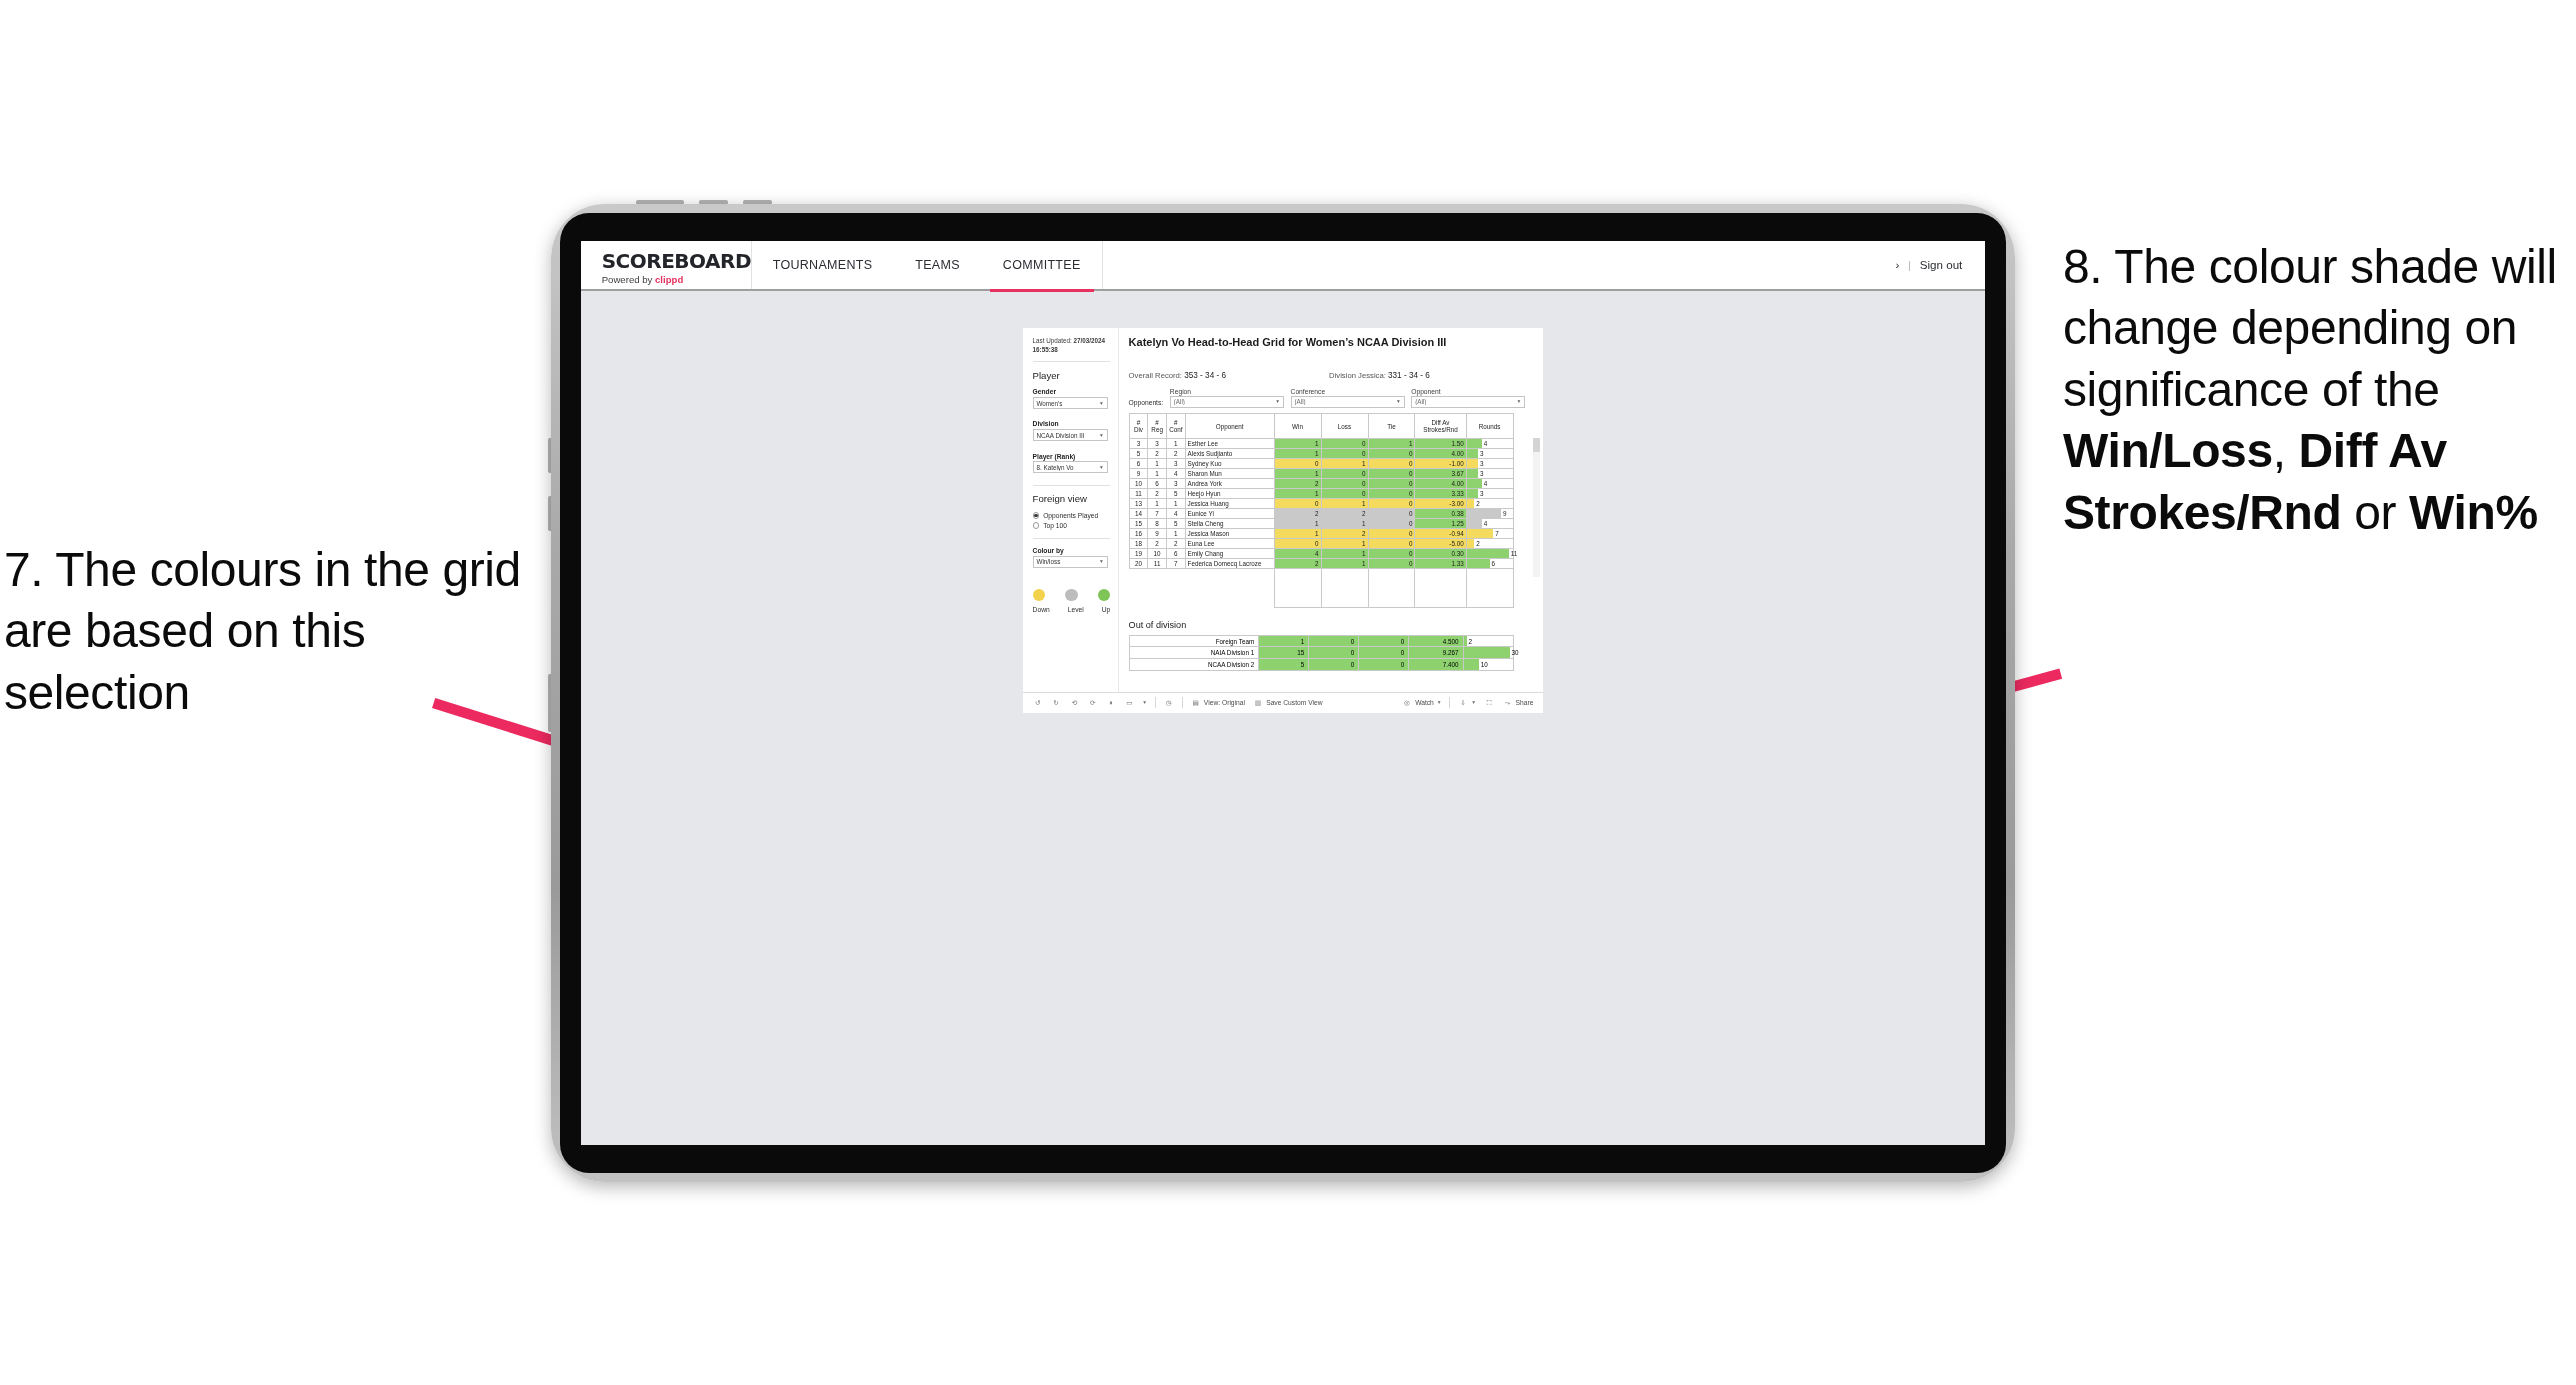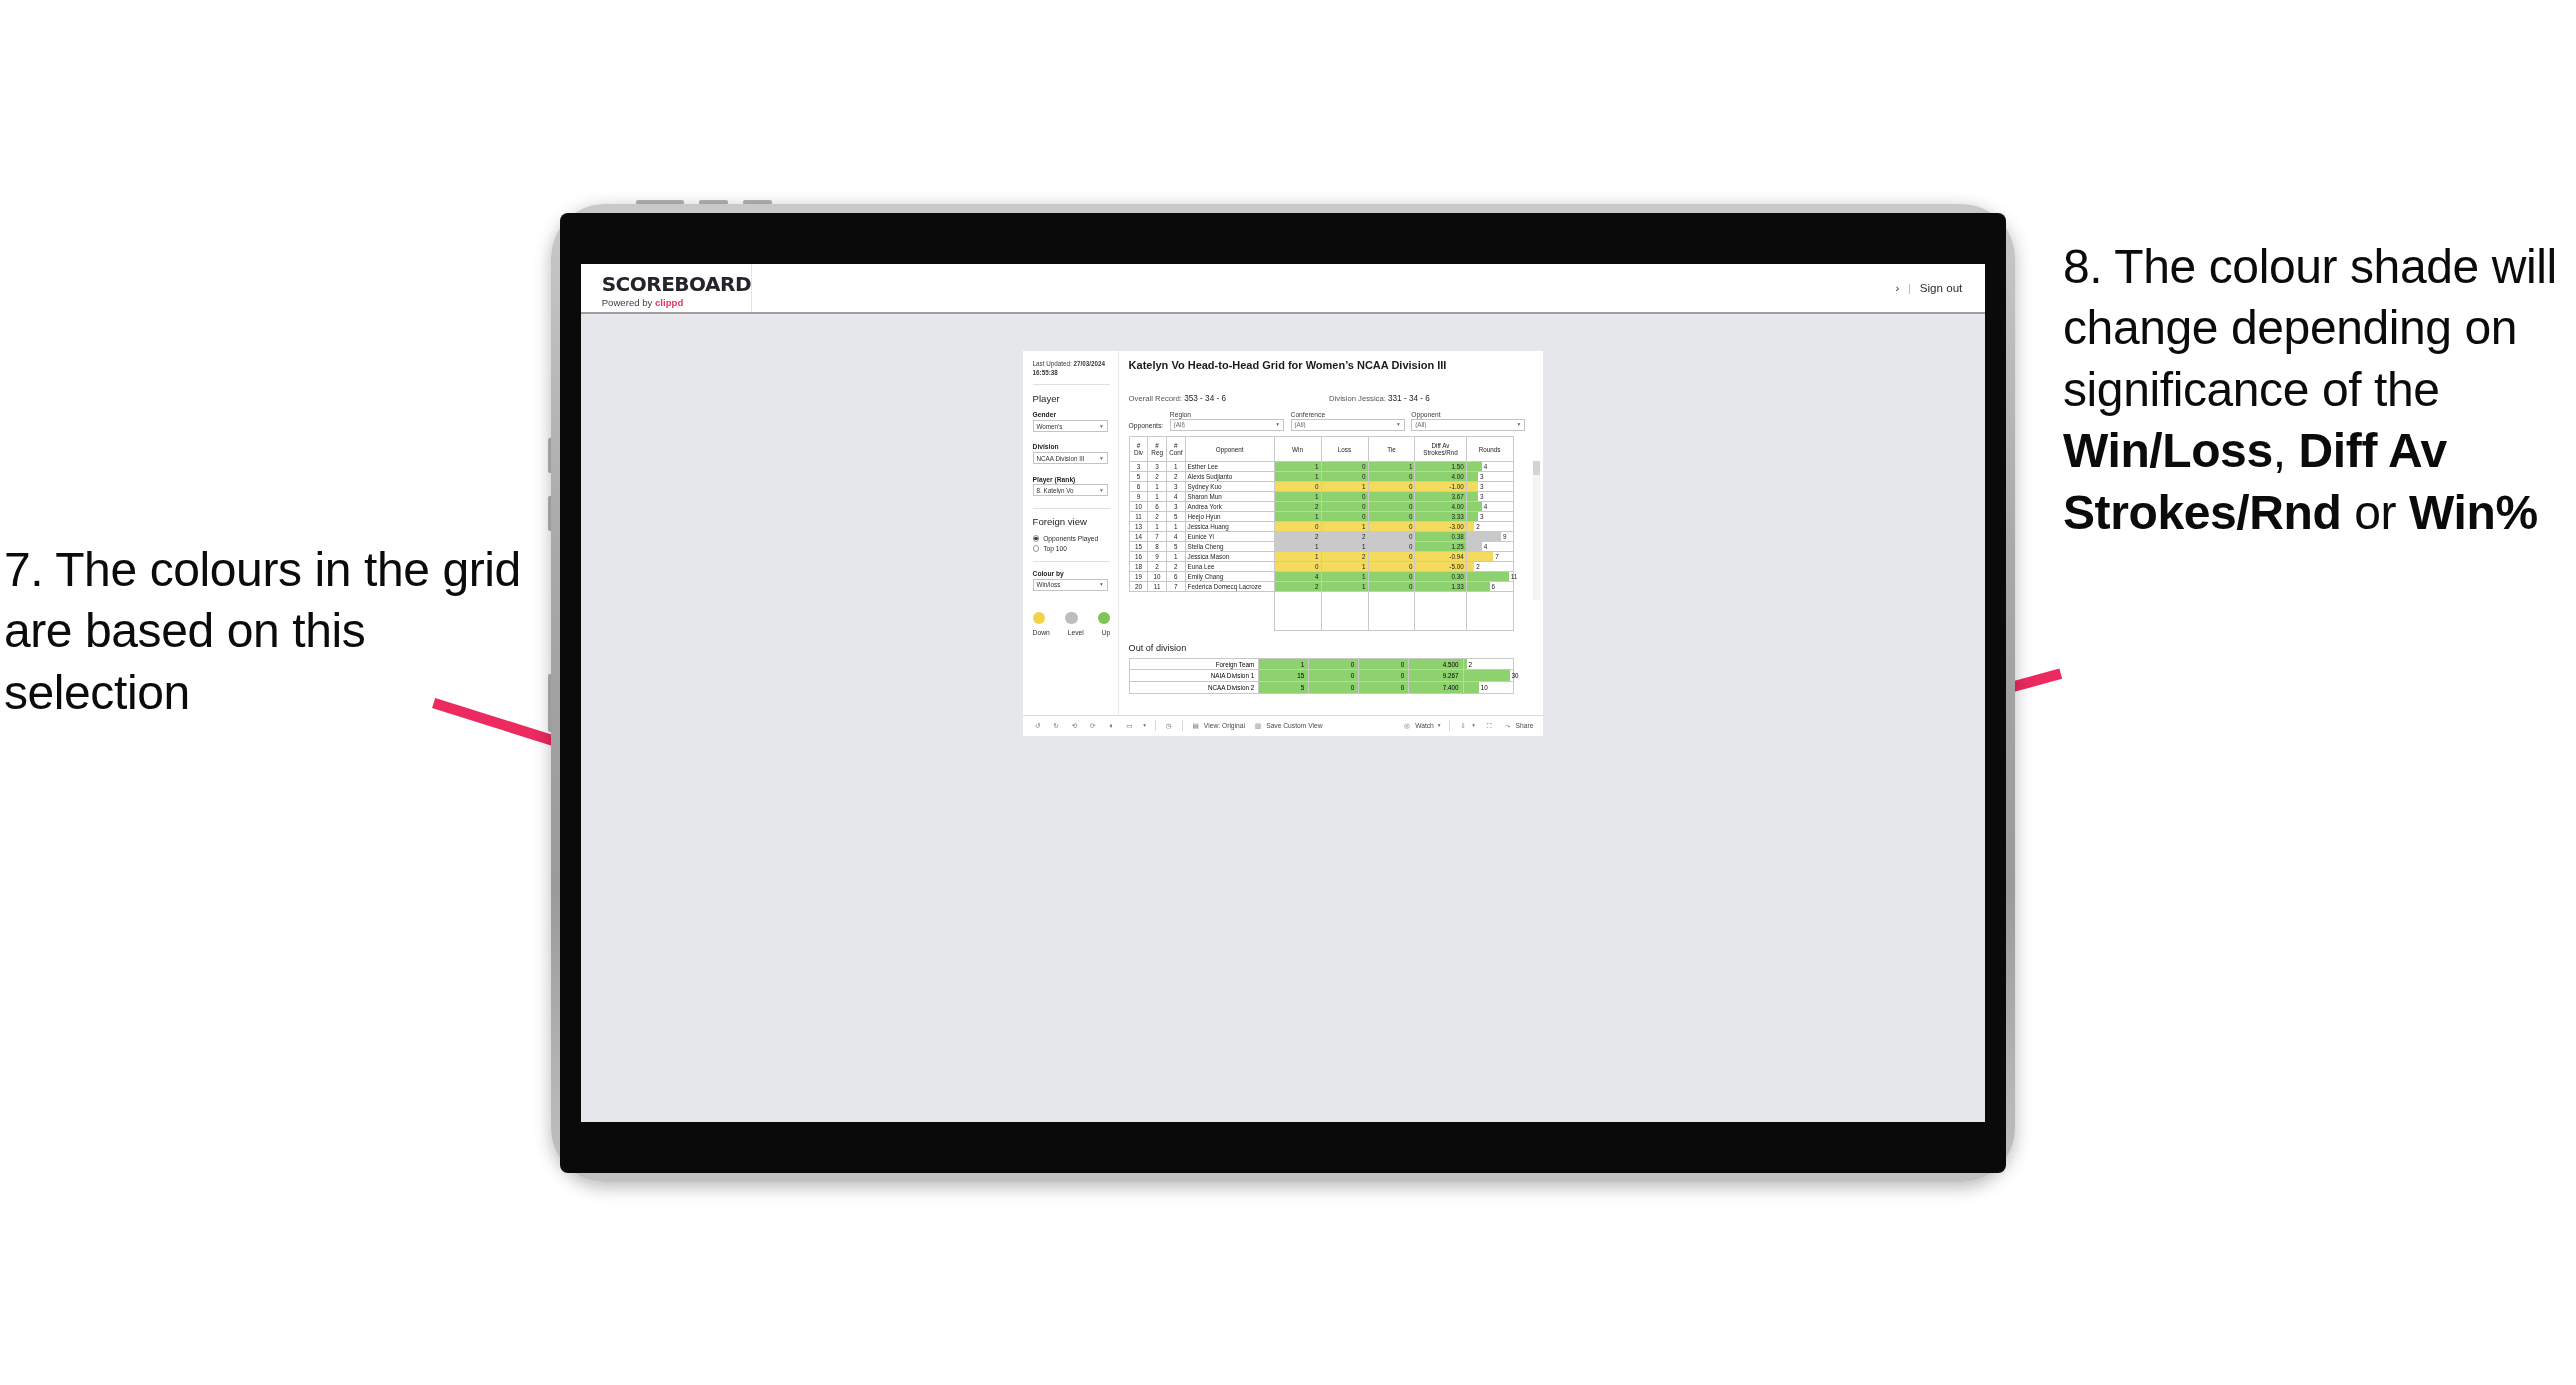--- a/index.html
+++ b/index.html
@@ -36,23 +36,23 @@
     position: absolute;
     left: 551px; top: 204px;
     width: 1464px; height: 978px;
     border-radius: 54px;
     background: linear-gradient(180deg,#c9c9c9 0%, #a9a9a9 35%, #9a9a9a 70%, #c2c2c2 100%);
     padding: 8.7px;
     box-shadow: 0 4.8px 17.3px rgba(0,0,0,0.28);
   }
   #tablet-screen-outer {
     width: 100%; height: 100%;
-    border-radius: 8px;
+    border-radius: 29px;
     background: #0a0a0a;
-    padding: 51px 21px;
+    padding: 28px 21px;
     display: flex; align-items: stretch; justify-content: center;
   }
   .dev-btn {
     position: absolute; background: #b3b3b3; border-radius: 1.9px;
   }
   #btn-top-1 { left: 636px; top: 200px; width: 48px; height: 4.8px; }
   #btn-top-2 { left: 699px; top: 200px; width: 29px; height: 4.8px; }
   #btn-top-3 { left: 743px; top: 200px; width: 29px; height: 4.8px; }
   #btn-left-1 { left: 548px; top: 438px; width: 4.8px; height: 35px; }
   #btn-left-2 { left: 548px; top: 496px; width: 4.8px; height: 35px; }
@@ -257,20 +257,25 @@
 
     <div id="app">
 
       <div id="topbar">
         <div id="brand">
           <div id="brand-title">SCOREBOARD</div>
           <div id="brand-sub">
             <span>Powered by </span><span class="pink">clippd</span>
           </div>
         </div>
+        <div class="topnav" id="topnav">
+            <div class="topnav-item">TOURNAMENTS</div>
+            <div class="topnav-item">TEAMS</div>
+            <div class="topnav-item active bordered">COMMITTEE</div>
+          </div>
         <div id="topbar-right">
           <span>›</span>
           <span class="sep">|</span>
           <span id="signout">Sign out</span>
         </div>
       </div>
 
 
       <div id="canvas">
         <div id="viz">

